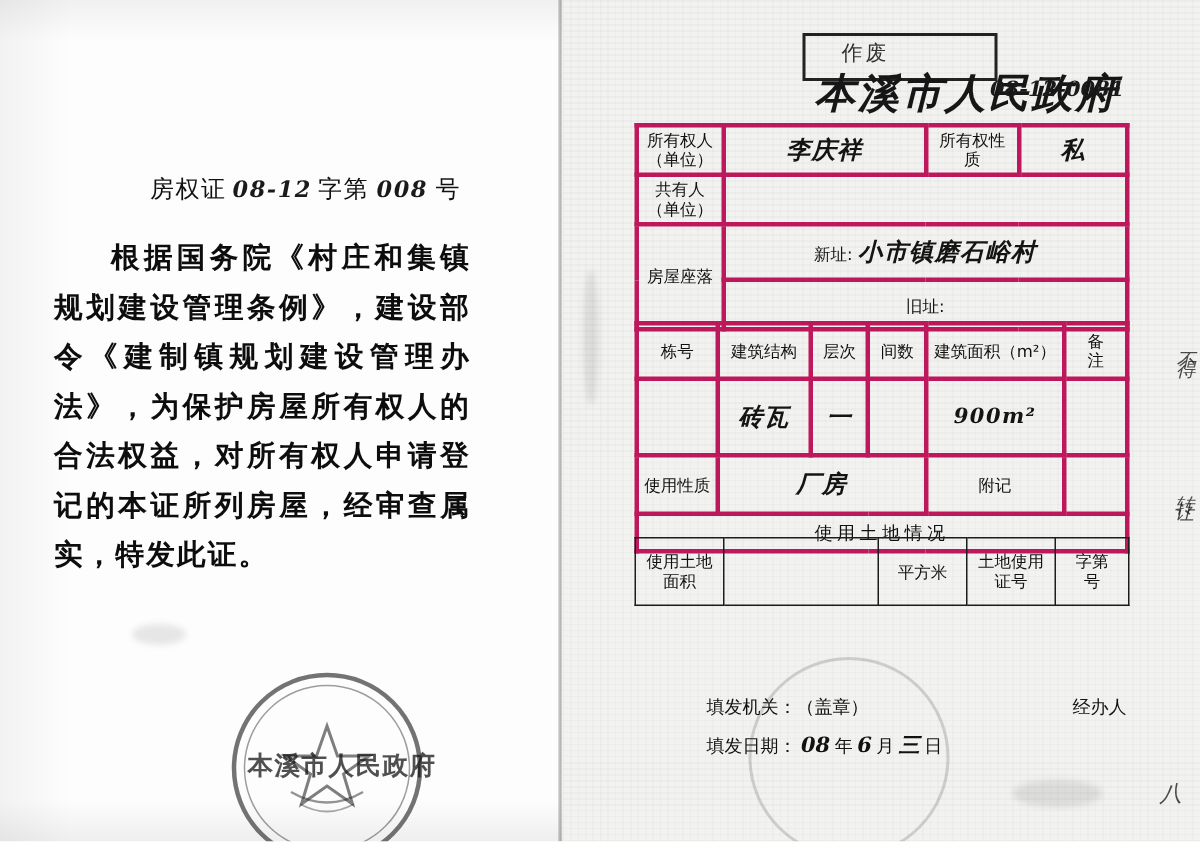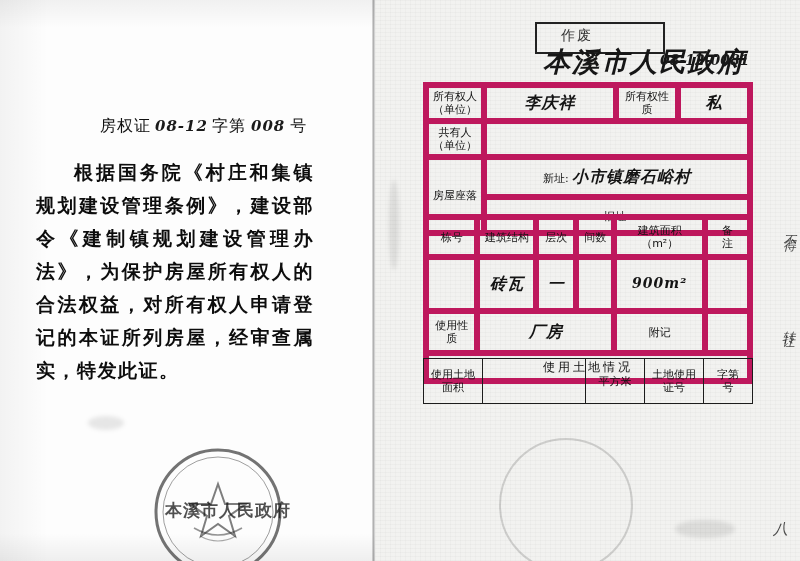--- a/index.html
+++ b/index.html
@@ -157,21 +157,21 @@
     position: absolute;
     left: 48px;
     top: 82px;
     width: 330px;
     border-collapse: collapse;
     font-size: 11px;
     color: #111;
     background: transparent;
   }
   table.grid td {
-    border: 6px solid #be185d;
+    border: 3px solid #be185d;
     padding: 2px 3px;
     vertical-align: middle;
     text-align: center;
     line-height: 13px;
     height: 18px;
   }
   td.lbl { width: 46px; font-size: 11px; letter-spacing: 0px; }
   td.val { text-align: left; padding-left: 10px; }
   .hwv {
     font-family: "DejaVu Serif", "Liberation Serif", serif;
@@ -356,20 +356,35 @@
         <td style="width:96px;"><span class="hwv"></span></td>
         <td style="width:52px;">平方米</td>
         <td style="width:52px;">土地使用证号</td>
         <td>字第　　号</td>
       </tr>
     </tbody>
       </table>
 
     <div class="round-stamp-faint"></div>
 
+    <div class="footer-block">
+      <div class="footer-row">
+        <span class="k">填发机关：（盖章）</span>
+        <span class="k2">经办人</span>
+      </div>
+      <div class="footer-row">
+        <span class="k">填发日期：</span>
+        <span class="date-hw">08</span>
+        <span class="k">年</span>
+        <span class="date-hw">6</span>
+        <span class="k">月</span>
+        <span class="date-hw">三</span>
+        <span class="k">日</span>
+      </div>
+    </div>
 
     <div class="margin-mark mm1">不得</div>
     <div class="margin-mark mm2">转让</div>
     <div class="margin-mark mm3">八</div>
 
     <div class="smudge" style="left:14px; top:180px; width:10px; height:90px;"></div>
     <div class="smudge" style="left:300px; top:520px; width:60px; height:18px;"></div>
   </div>
 </div>
 

